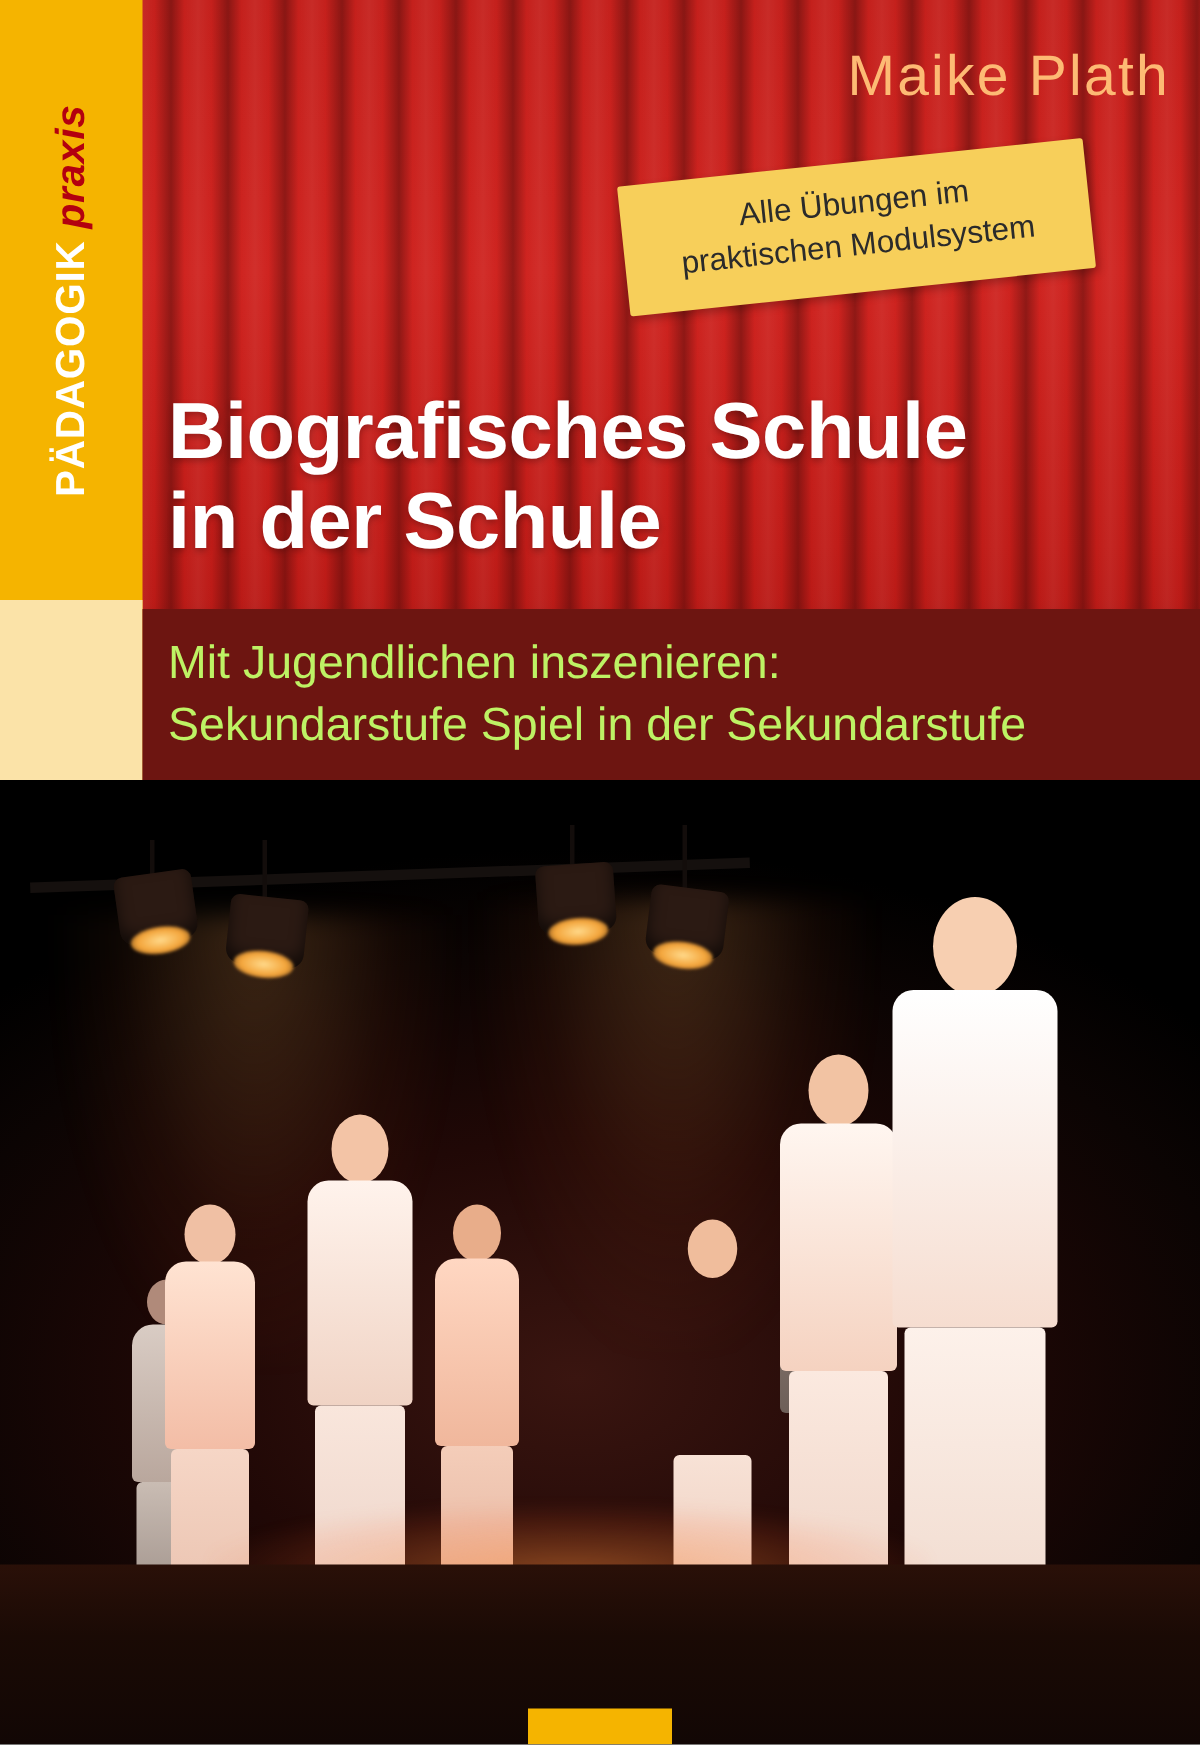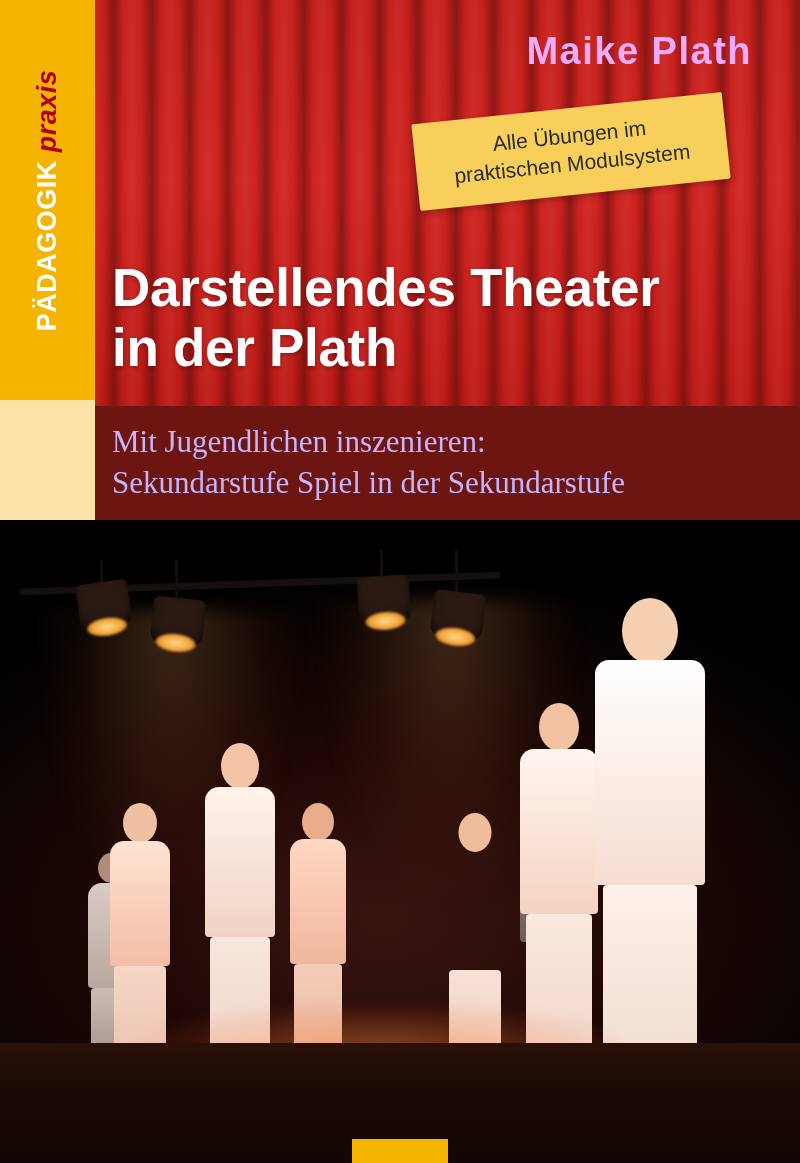--- a/index.html
+++ b/index.html
@@ -78,25 +78,25 @@
   }
   .spine-text .rot .praxis {
     font-style: italic;
     color: #b3000f;
     font-weight: bold;
   }
 
   
   .author {
     position: absolute;
-    right: 48px;
+    right: 20px;
     top: 30px;
-    color: #f0abfc;
+    color: #fdba74;
     font-size: 38px;
-    font-weight: bold;
+    font-weight: normal;
     letter-spacing: 1.5px;
     z-index: 10;
   }
 
   
   .sticker {
     position: absolute;
     left: 415px;
     top: 108px;
     width: 280px;
@@ -138,25 +138,24 @@
     height: 114px;
     background: #6d1511;
     z-index: 9;
     display: flex;
     flex-direction: column;
     justify-content: center;
     padding-left: 17px;
     box-sizing: border-box;
   }
   .subtitle-band div {
-    color: #c4b5fd;
+    color: #bef264;
     font-size: 31px;
     line-height: 1.32;
     font-weight: normal;
-    font-family: Liberation Serif, serif;
   }
 
   
   .photo {
     position: absolute;
     left: 0;
     top: 520px;
     width: 800px;
     height: 643px;
     overflow: hidden;
@@ -275,22 +274,22 @@
   </div>
 
   <div class="author">Maike Plath</div>
 
   <div class="sticker">
     <div>Alle Übungen im</div>
     <div>praktischen Modulsystem</div>
   </div>
 
   <div class="title">
-    <div>Darstellendes Theater</div>
-    <div>in der Plath</div>
+    <div>Biografisches Schule</div>
+    <div>in der Schule</div>
   </div>
 
   <div class="subtitle-band">
     <div>Mit Jugendlichen inszenieren:</div>
     <div>Sekundarstufe Spiel in der Sekundarstufe</div>
   </div>
 
   <div class="photo">
 
     <div class="beam" style="left:40px; top:90px;"></div>

